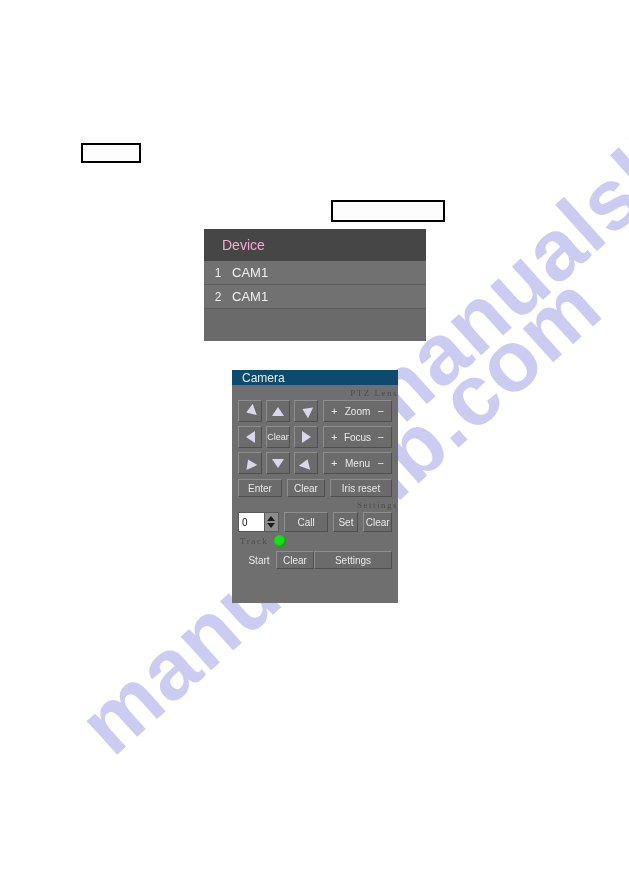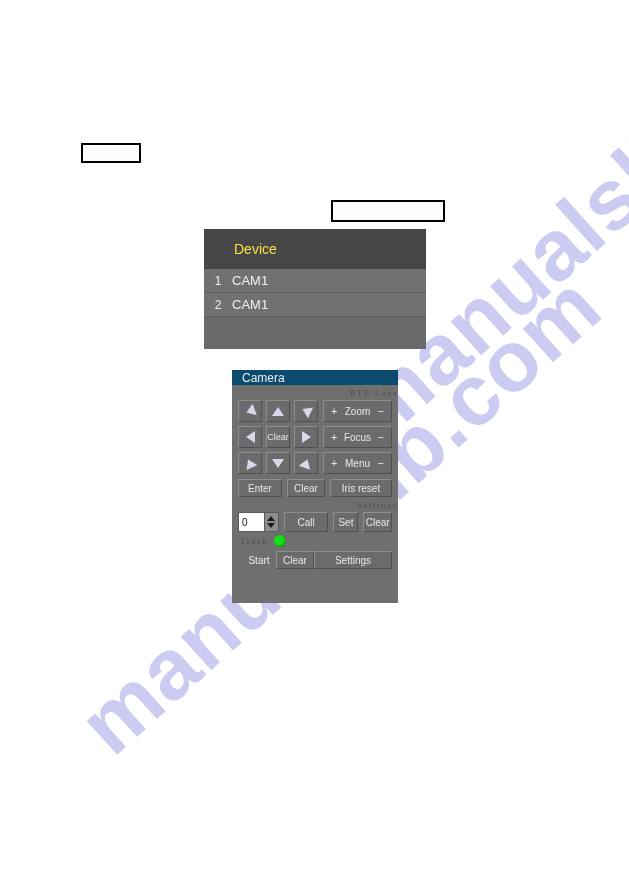--- a/index.html
+++ b/index.html
@@ -70,26 +70,26 @@
     position: absolute;
     left: 204px;
     top: 229px;
     width: 222px;
     height: 108px;
     background: #6e6e6e;
     z-index: 4;
     font-size: 13px;
   }
   #device-header {
-    height: 40px;
+    height: 32px;
     background: #464646;
-    color: #fde047;
-    display: flex;
-    align-items: center;
-    padding-left: 30px;
+    color: #f9a8d4;
+    display: flex;
+    align-items: center;
+    padding-left: 18px;
     font-size: 14px;
     box-sizing: border-box;
   }
   .device-row {
     height: 24px;
     display: flex;
     align-items: center;
     color: #f0f0f0;
     box-sizing: border-box;
     border-bottom: 1px solid #5d5d5d;

